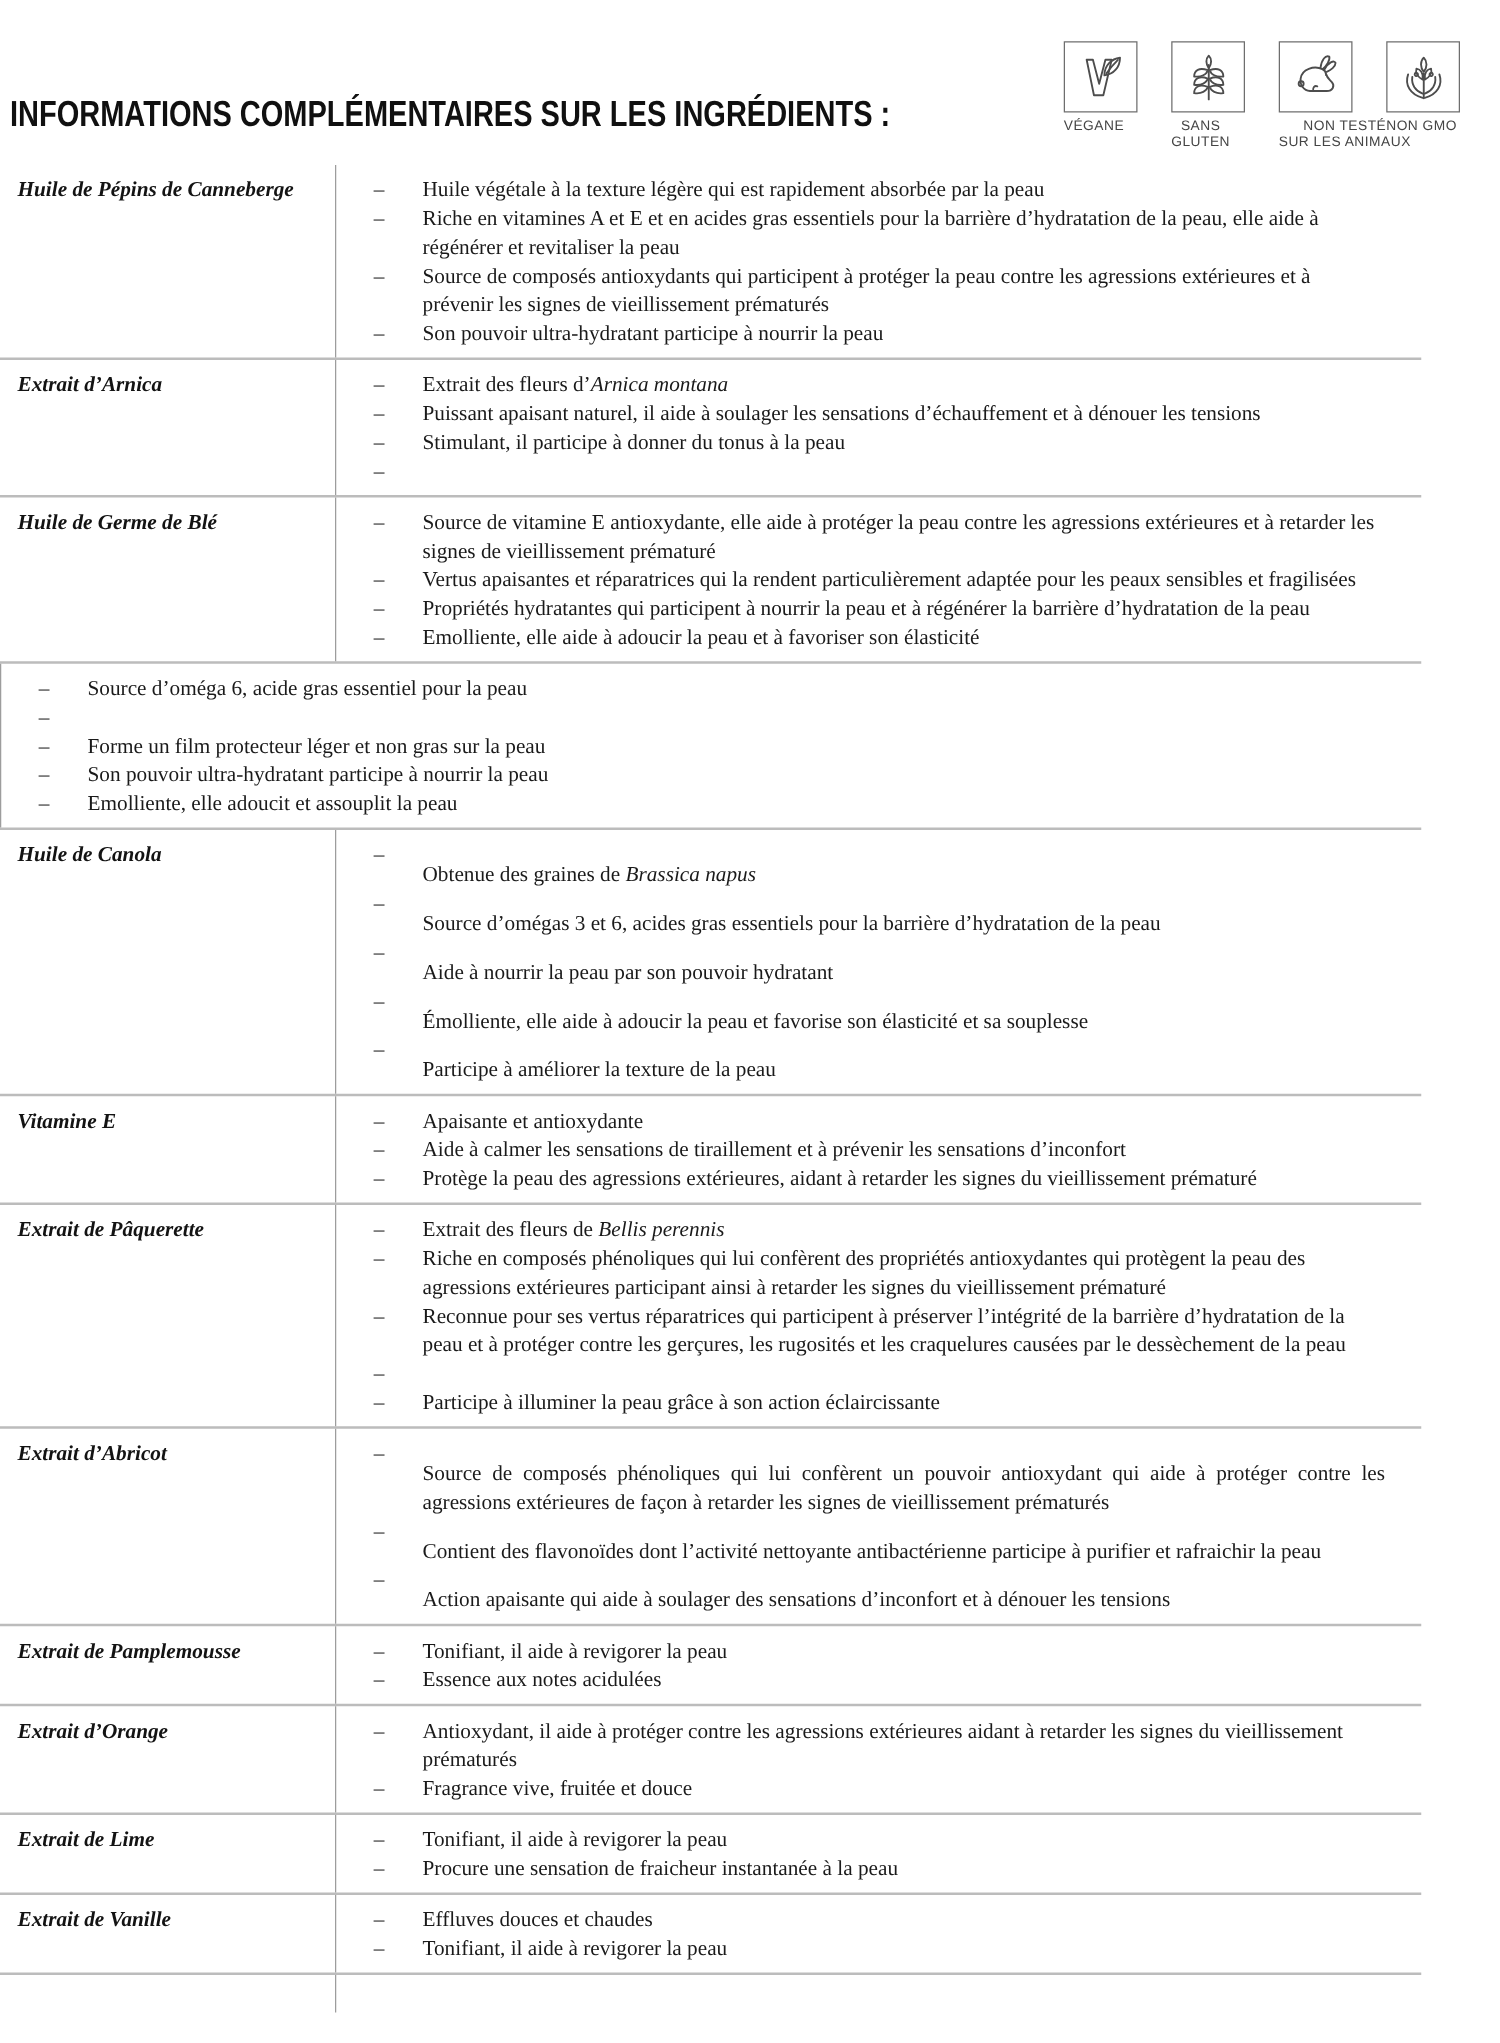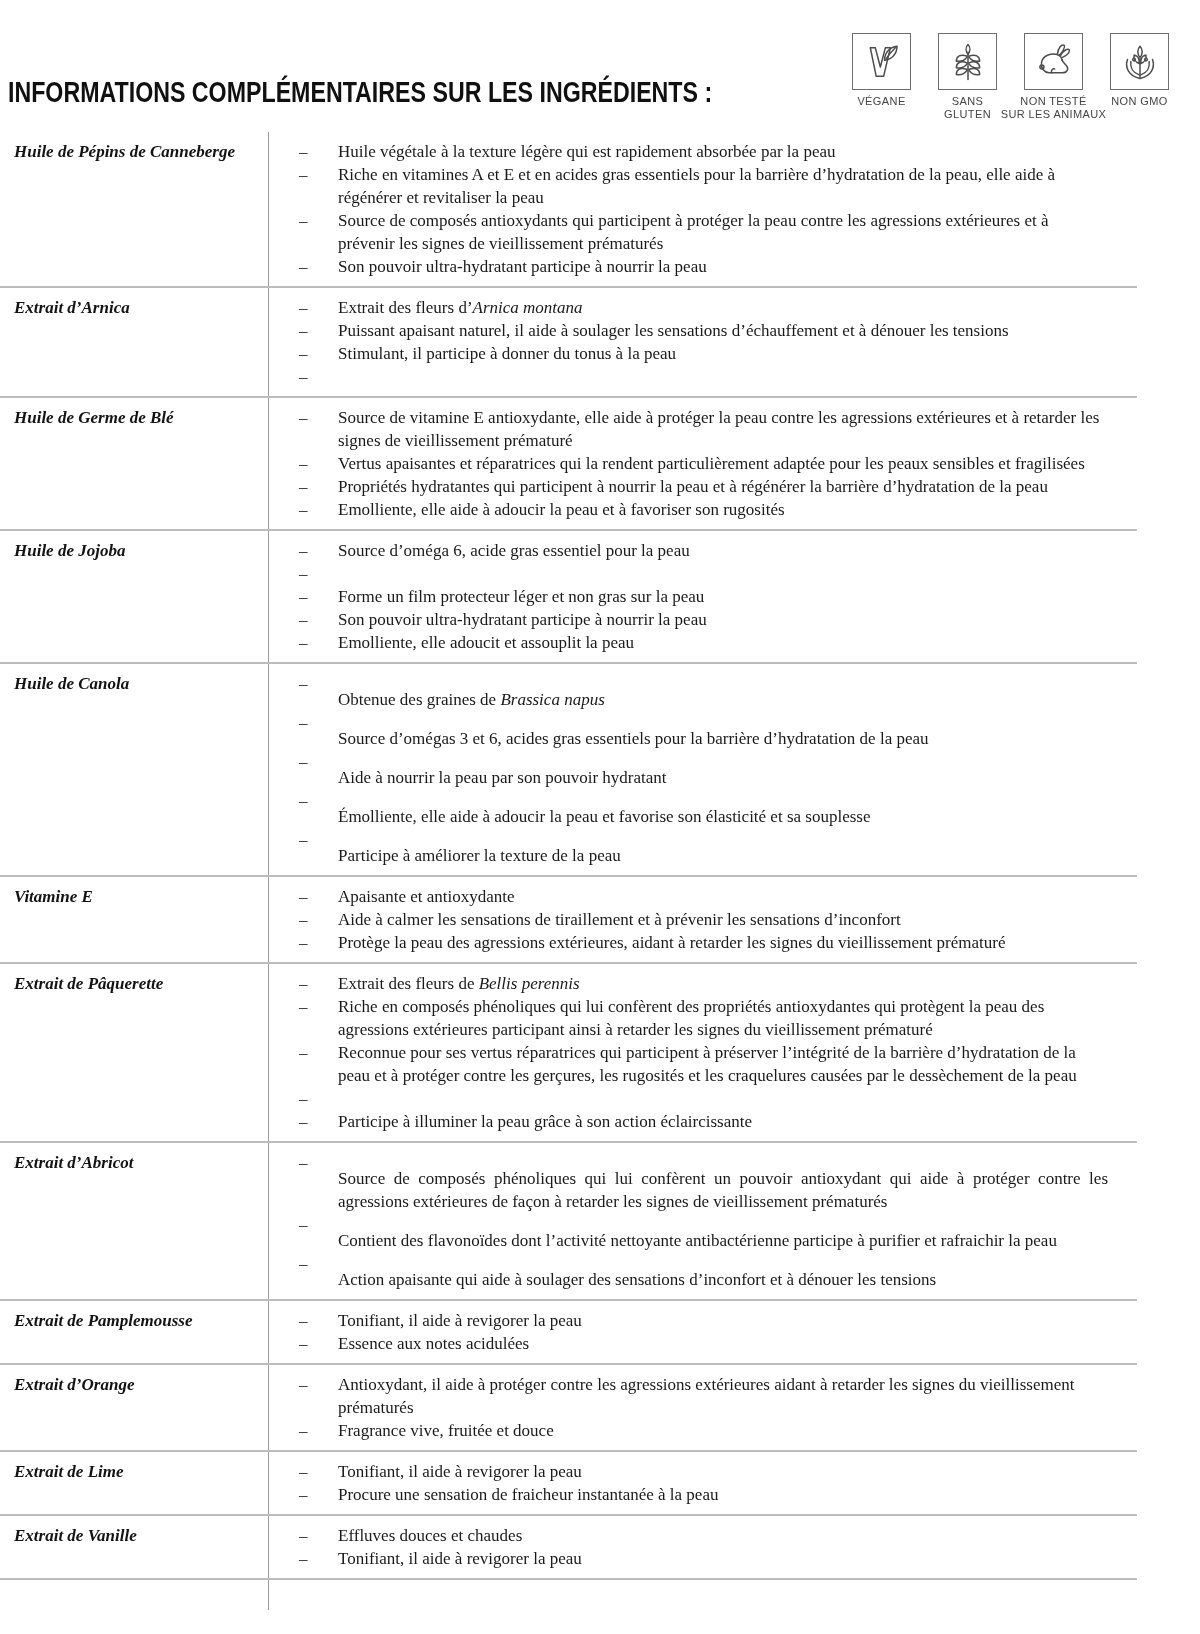--- a/index.html
+++ b/index.html
@@ -12,21 +12,21 @@
 
   
   .header{position:relative;height:132px;}
   .page-title{
     position:absolute;left:8px;top:76px;margin:0;
     font-size:29px;font-weight:bold;color:#101010;
     white-space:nowrap;letter-spacing:0px;
     transform:scaleX(0.80);transform-origin:left top;
   }
   .badges{position:absolute;left:851px;top:33px;display:flex;gap:25px;}
-  .badge{width:61px;display:flex;flex-direction:column;align-items:center;}
+  .badge{width:61px;display:flex;flex-direction:column;align-items:flex-start;}
   .badge-box{
     width:59px;height:57px;box-sizing:border-box;border:1.6px solid #6e6e6e;
     display:flex;align-items:center;justify-content:center;background:#fff;
   }
   .badge-box svg{display:block;}
   .badge-label{
     margin-top:5px;font-size:11px;line-height:12.5px;letter-spacing:.4px;
     color:#454545;text-align:center;
   }
   .badge-label div{white-space:nowrap;}
@@ -183,26 +183,25 @@
           <div class="bullet">
             <span class="dash">–</span>
             <div class="btext"><span>Vertus apaisantes et réparatrices qui la rendent particulièrement adaptée pour les peaux sensibles et fragilisées</span></div>
           </div>
           <div class="bullet">
             <span class="dash">–</span>
             <div class="btext"><span>Propriétés hydratantes qui participent à nourrir la peau et à régénérer la barrière d’hydratation de la peau</span></div>
           </div>
           <div class="bullet">
             <span class="dash">–</span>
-            <div class="btext"><span>Emolliente, elle aide à adoucir la peau et à favoriser son rugosités</span></div>
-          </div>
-        </div>
-      </div>
-      <div class="row">
-        <div class="cell-name">Huile de Jojoba</div>
+            <div class="btext"><span>Emolliente, elle aide à adoucir la peau et à favoriser son élasticité</span></div>
+          </div>
+        </div>
+      </div>
+      <div class="row">
         <div class="cell-desc">
           <div class="bullet">
             <span class="dash">–</span>
             <div class="btext"><span>Source d’oméga 6, acide gras essentiel pour la peau</span></div>
           </div>
           <div class="bullet">
             <span class="dash">–</span>
           </div>
           <div class="bullet">
             <span class="dash">–</span>

